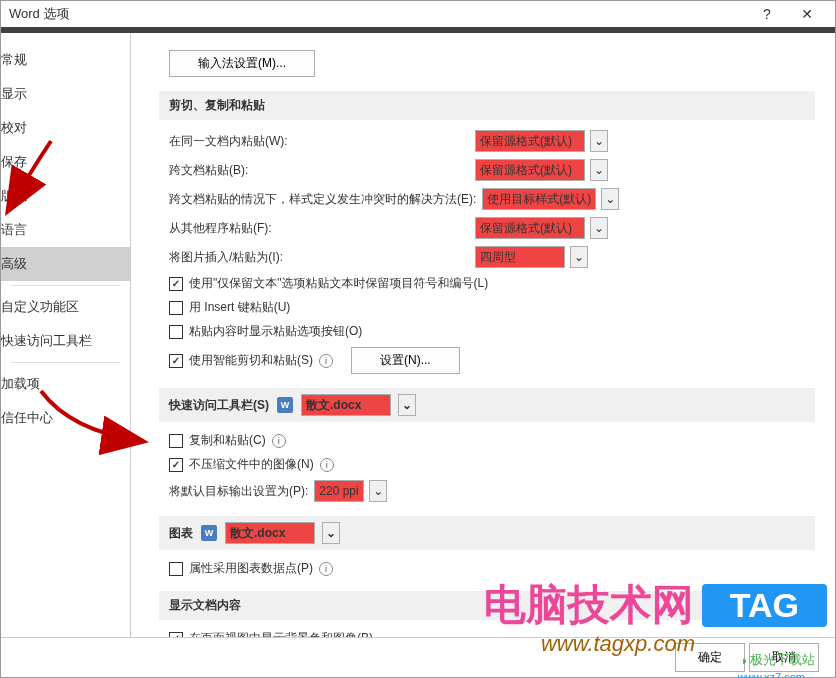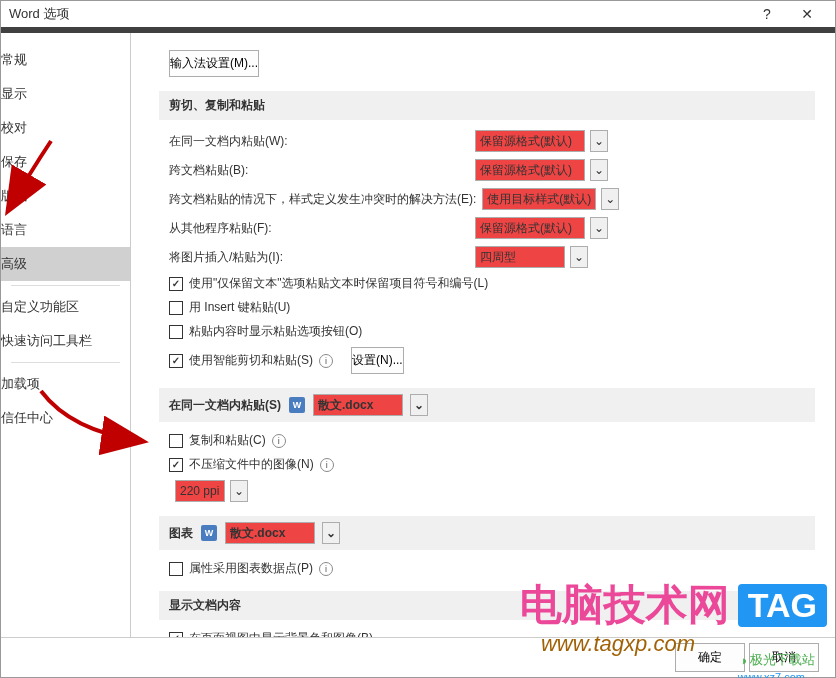--- a/index.html
+++ b/index.html
@@ -10,37 +10,37 @@
 .titlebar-btn { width: 40px; height: 30px; display: flex; align-items: center; justify-content: center; font-size: 14px; cursor: pointer; }
 .body { flex: 1; display: flex; overflow: hidden; }
 .sidebar { width: 130px; border-right: 1px solid #ccc; background: #fff; padding-top: 10px; position: relative; }
 .sidebar-item { padding: 8px 0; cursor: pointer; font-size: 13px; }
 .sidebar-item.active { background: #d0d0d0; }
 .sidebar-sep { border-top: 1px solid #ddd; margin: 4px 10px; }
 .content { flex: 1; overflow-y: auto; padding: 10px 20px 10px 28px; position: relative; }
 .content::-webkit-scrollbar { width: 16px; }
 .content::-webkit-scrollbar-track { background: #f0f0f0; }
 .content::-webkit-scrollbar-thumb { background: #c0c0c0; }
-.btn { border: 1px solid #adadad; background: #fdfdfd; padding: 4px 0; font-size: 12px; cursor: pointer; }
+.btn { border: 1px solid #adadad; background: #fdfdfd; padding: 4px 28px; font-size: 12px; cursor: pointer; }
 .section-header { background: #f0f0f0; padding: 6px 10px; font-weight: bold; margin: 14px 0 10px 0; display: flex; align-items: center; gap: 8px; }
 .row { display: flex; align-items: center; margin: 7px 0 7px 10px; gap: 6px; }
 .row-label { min-width: 140px; }
 .select { border: 1px solid #adadad; background: #ef4444; padding: 2px 4px; font-size: 12px; display: inline-flex; align-items: center; min-width: 110px; height: 22px; }
 .select-arrow { border: 1px solid #adadad; background: #f0f0f0; width: 18px; height: 22px; display: inline-flex; align-items: center; justify-content: center; margin-left: -1px; cursor: pointer; }
 .checkbox-row { display: flex; align-items: center; margin: 7px 0 7px 10px; gap: 6px; }
 .cb { width: 14px; height: 14px; border: 1px solid #333; background: #fff; display: inline-flex; align-items: center; justify-content: center; font-size: 10px; cursor: pointer; }
 .cb.checked::after { content: "✓"; color: #333; font-weight: bold; }
 .info-icon { display: inline-flex; width: 14px; height: 14px; border: 1px solid #888; border-radius: 50%; align-items: center; justify-content: center; font-size: 9px; color: #555; }
 .doc-icon { display: inline-flex; width: 16px; height: 16px; background: #4a7dbf; color: #fff; font-size: 9px; align-items: center; justify-content: center; border-radius: 2px; }
 .footer { height: 40px; border-top: 1px solid #ccc; display: flex; align-items: center; justify-content: flex-end; padding: 0 16px; gap: 4px; }
 .footer .btn { min-width: 70px; padding: 5px 16px; }
 .arrow-overlay { position: absolute; pointer-events: none; z-index: 100; }
 .watermark { position: absolute; right: 8px; bottom: 44px; z-index: 200; pointer-events: none; display: flex; align-items: center; gap: 8px; }
 .wm-text1 { color: #ec4899; font-size: 42px; font-weight: bold; }
-.wm-tag { background: #2196f3; color: #fff; font-size: 34px; font-weight: bold; padding: 2px 10px; border-radius: 4px; }
+.wm-tag { background: #2196f3; color: #fff; font-size: 34px; font-weight: bold; padding: 2px 28px; border-radius: 4px; }
 .wm-url { position: absolute; right: 140px; bottom: 20px; color: #a16207; font-size: 22px; font-style: italic; z-index: 200; pointer-events: none; }
 .wm-jg { position: absolute; right: 20px; bottom: 8px; color: #4caf50; font-size: 13px; z-index: 200; pointer-events: none; display: flex; align-items: center; gap: 3px; }
 .wm-xz { position: absolute; right: 30px; bottom: -6px; color: #2196f3; font-size: 11px; z-index: 200; pointer-events: none; }
 </style>
 </head>
 <body>
 
 <div class="dialog">
   <div class="titlebar">
     <span class="titlebar-title">Word 选项</span>
@@ -111,38 +111,39 @@
         <span>粘贴内容时显示粘贴选项按钮(O)</span>
       </div>
       <div class="checkbox-row">
         <span class="cb checked"></span>
         <span>使用智能剪切和粘贴(S)</span>
         <span class="info-icon">i</span>
         <button class="btn" style="margin-left:12px">设置(N)...</button>
       </div>
 
       <div class="section-header">
-        <span>在同一文档内粘贴(S)</span>
+        <span>快速访问工具栏(S)</span>
         <span class="doc-icon">W</span>
         <span class="select" style="min-width:90px">散文.docx</span>
         <span class="select-arrow">⌄</span>
       </div>
 
       <div class="checkbox-row">
         <span class="cb"></span>
         <span>复制和粘贴(C)</span>
         <span class="info-icon">i</span>
       </div>
       <div class="checkbox-row">
         <span class="cb checked"></span>
         <span>不压缩文件中的图像(N)</span>
         <span class="info-icon">i</span>
       </div>
       <div class="row">
-        <span class="select" style="min-width:50px;margin-left:6px">220 ppi</span>
+        <span>将默认目标输出设置为(P):</span>
+        <span class="select" style="min-width:50px;">220 ppi</span>
         <span class="select-arrow">⌄</span>
       </div>
 
       <div class="section-header">
         <span>图表</span>
         <span class="doc-icon">W</span>
         <span class="select" style="min-width:90px">散文.docx</span>
         <span class="select-arrow">⌄</span>
       </div>
       <div class="checkbox-row">

